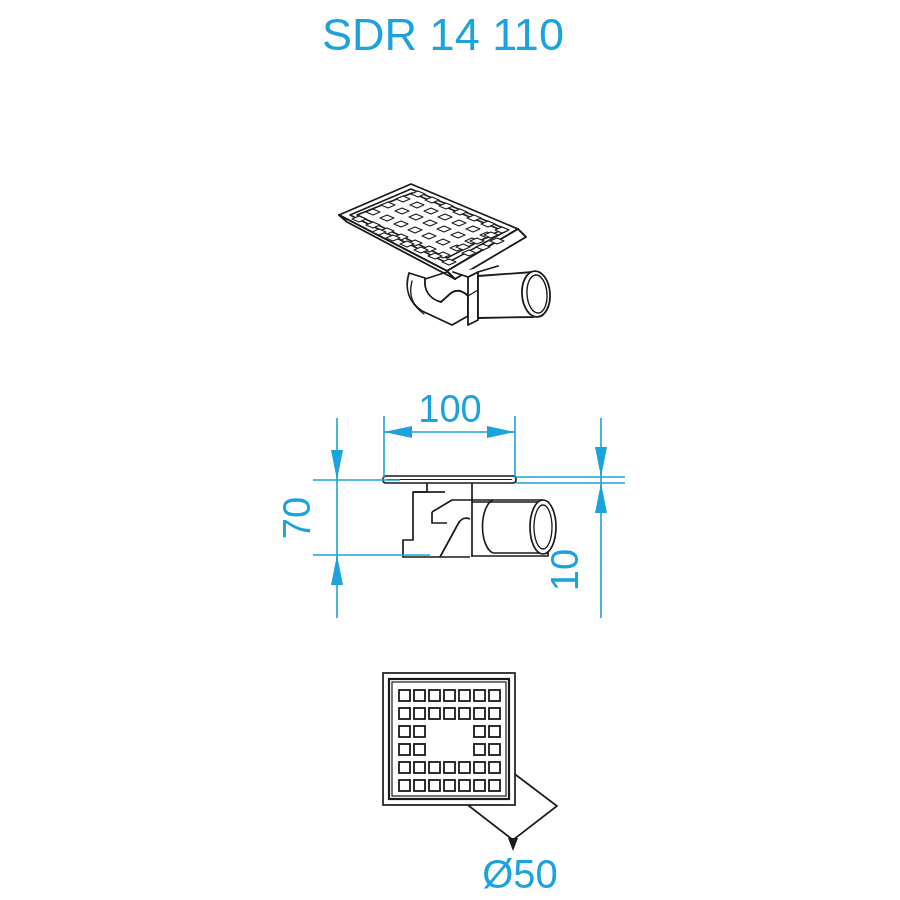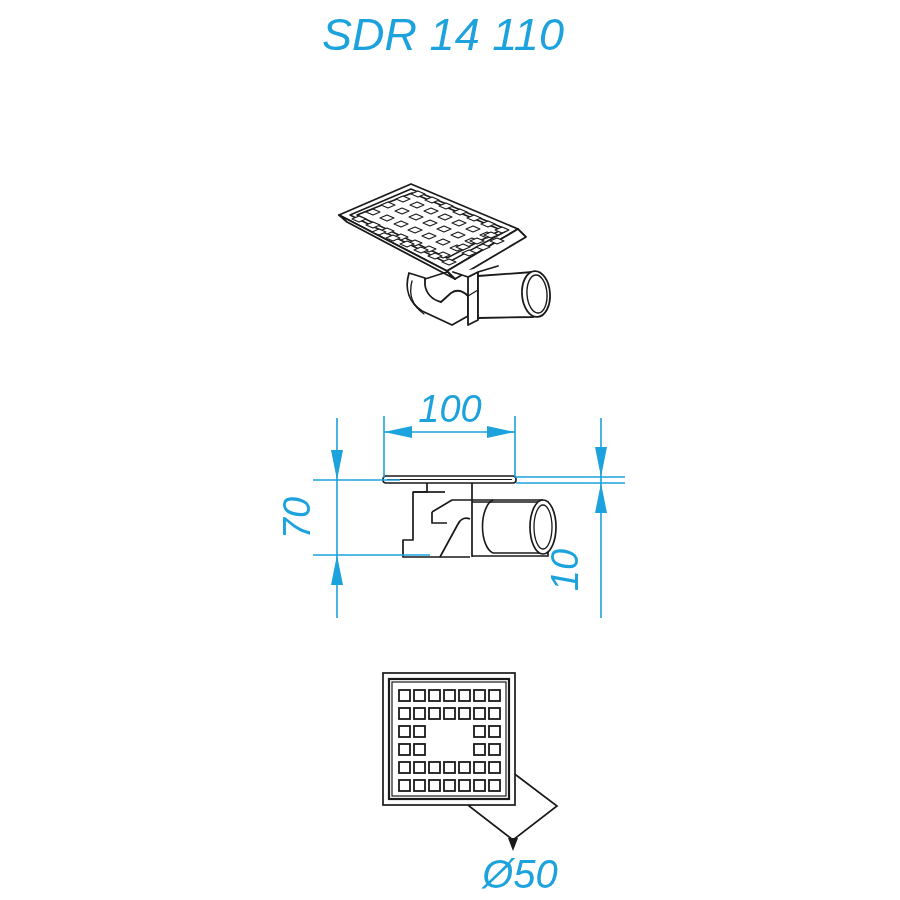--- a/index.html
+++ b/index.html
@@ -13,21 +13,20 @@
     font-family: "Liberation Sans", sans-serif;
     overflow: hidden;
     position: relative;
   }
   #drawing-root {
     position: absolute;
     left: 0;
     top: 0;
     width: 900px;
     height: 900px;
-    font-style: italic;
   }
   svg.sheet {
     display: block;
     width: 900px;
     height: 900px;
   }
   .dim-text {
     font-family: "Liberation Sans", sans-serif;
     font-weight: 400;
   }

